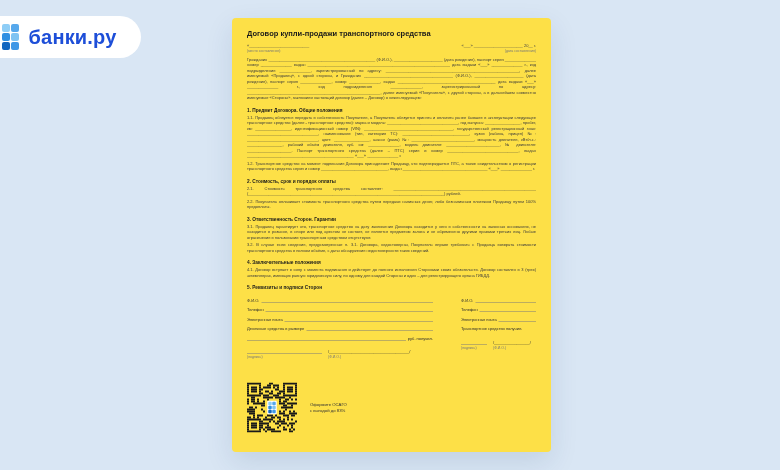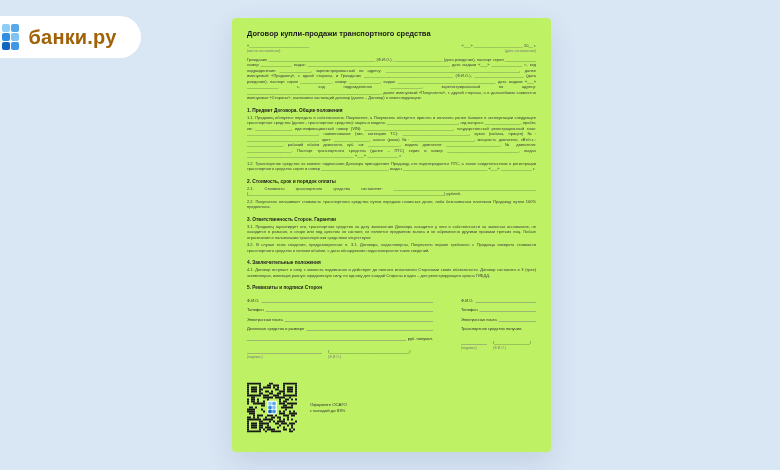--- a/index.html
+++ b/index.html
@@ -4,24 +4,24 @@
 <style>
   html,body{margin:0;padding:0;background:#d9e6f4;}
   .stage{position:relative;width:780px;height:470px;background:#d9e6f4;overflow:hidden;
          font-family:"Liberation Sans",sans-serif;}
 
   
   .logo-pill{position:absolute;left:-28px;top:16px;height:42px;background:#ffffff;
              border-radius:21px;display:flex;align-items:center;padding:0 24px 0 30px;}
   .dots-grid{display:grid;grid-template-columns:repeat(2,var(--d,7.5px));grid-auto-rows:var(--d,7.5px);gap:1.5px;}
   .dots-grid span{display:block;border-radius:2px;}
-  .logo-text{margin-left:10px;font-size:20px;font-weight:bold;color:#a16207;letter-spacing:.2px;}
+  .logo-text{margin-left:10px;font-size:20px;font-weight:bold;color:#1d4ed8;letter-spacing:.2px;}
 
   
-  .paper{position:absolute;left:232px;top:18px;width:319px;height:434px;background:#bef264;
+  .paper{position:absolute;left:232px;top:18px;width:319px;height:434px;background:#fde047;
          border-radius:4px;box-shadow:0 10px 28px rgba(21,61,111,.12);overflow:hidden;}
   .paper-inner{width:638px;height:868px;transform:scale(.5);transform-origin:0 0;
                box-sizing:border-box;padding:22px 30px;color:#2d2d2d;}
 
   .doc-title{margin:0 0 12px;font-size:15px;font-weight:bold;color:#1a1a1a;}
 
   .meta-row{display:flex;justify-content:space-between;font-size:8px;margin-bottom:8px;}
   .meta-line{color:#444;}
   .meta-caption{font-size:7px;color:#777;margin-top:2px;}
   .meta-right{text-align:right;}

